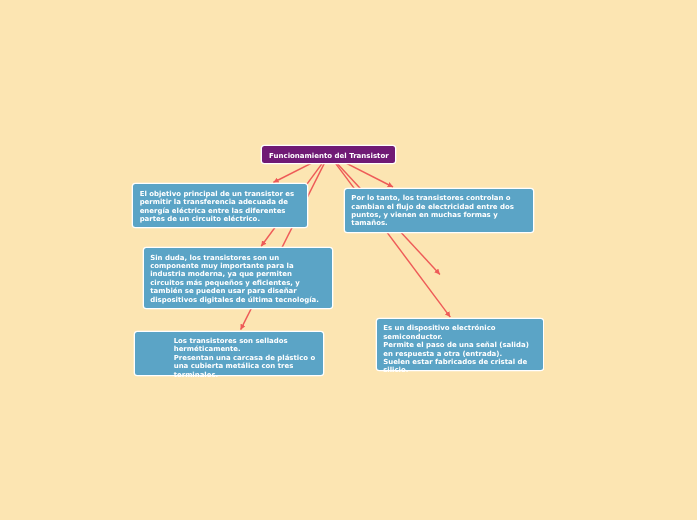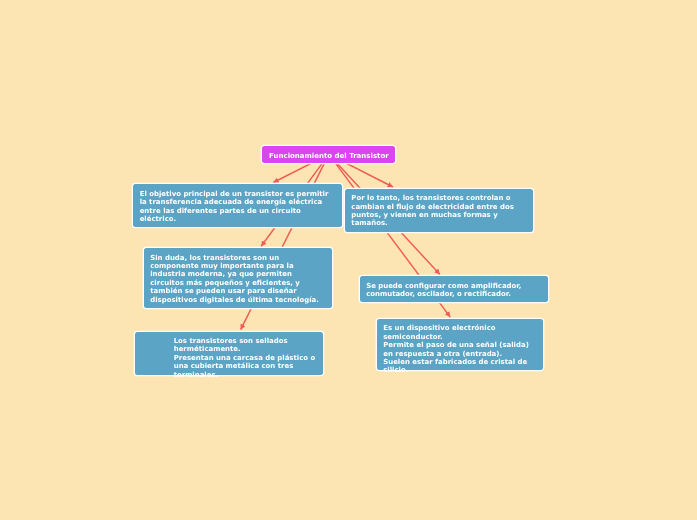--- a/index.html
+++ b/index.html
@@ -26,24 +26,23 @@
         </marker>
       </defs>
       <line x1="328.85" y1="154.4" x2="273.28" y2="182.50" stroke="#ee5b58" stroke-width="1.45" marker-end="url(#arrow-head)"></line>
       <line x1="328.85" y1="154.4" x2="261.15" y2="246.30" stroke="#ee5b58" stroke-width="1.45" marker-end="url(#arrow-head)"></line>
       <line x1="328.85" y1="154.4" x2="393.03" y2="187.00" stroke="#ee5b58" stroke-width="1.45" marker-end="url(#arrow-head)"></line>
       <line x1="328.85" y1="154.4" x2="240.63" y2="329.70" stroke="#ee5b58" stroke-width="1.45" marker-end="url(#arrow-head)"></line>
       <line x1="328.85" y1="154.4" x2="439.91" y2="274.40" stroke="#ee5b58" stroke-width="1.45" marker-end="url(#arrow-head)"></line>
       <line x1="328.85" y1="154.4" x2="450.28" y2="317.10" stroke="#ee5b58" stroke-width="1.45" marker-end="url(#arrow-head)"></line>
     </svg>
 
-  <div class="node" style="left: 262.2px; top: 145.55px; width: 133.3px; height: 17.7px; background: #d946ef; color: rgb(255, 255, 255); box-shadow: rgb(255, 255, 255) 0px 0px 0px 1.3px; font-size: 7px; padding-left: 6.9px; padding-right: 16px; padding-top: 6.2px; white-space: pre;">Funcionamiento del Transistor</div>
-  <div class="node" style="left: 133px; top: 184.3px; width: 209px; height: 43px; background: rgb(91, 164, 198); color: rgb(255, 255, 255); box-shadow: rgb(255, 255, 255) 0px 0px 0px 1.3px;">El objetivo principal de un transistor es permitir la transferencia adecuada de energía eléctrica entre las diferentes partes de un circuito eléctrico.</div>
+  <div class="node" style="left: 262.2px; top: 145.55px; width: 133.3px; height: 17.7px; background: #701a75; color: rgb(255, 255, 255); box-shadow: rgb(255, 255, 255) 0px 0px 0px 1.3px; font-size: 7px; padding-left: 6.9px; padding-right: 16px; padding-top: 6.2px; white-space: pre;">Funcionamiento del Transistor</div>
+  <div class="node" style="left: 133px; top: 184.3px; width: 174px; height: 43px; background: rgb(91, 164, 198); color: rgb(255, 255, 255); box-shadow: rgb(255, 255, 255) 0px 0px 0px 1.3px;">El objetivo principal de un transistor es permitir la transferencia adecuada de energía eléctrica entre las diferentes partes de un circuito eléctrico.</div>
   <div class="node" style="left: 143.6px; top: 248.1px; width: 188.4px; height: 59.8px; background: rgb(91, 164, 198); color: rgb(255, 255, 255); box-shadow: rgb(255, 255, 255) 0px 0px 0px 1.3px;">Sin duda, los transistores son un componente muy importante para la industria moderna, ya que permiten circuitos más pequeños y eficientes, y también se pueden usar para diseñar dispositivos digitales de última tecnología.</div>
   <div class="node" style="left: 344.7px; top: 188.8px; width: 188.4px; height: 43px; background: rgb(91, 164, 198); color: rgb(255, 255, 255); box-shadow: rgb(255, 255, 255) 0px 0px 0px 1.3px;">Por lo tanto, los transistores controlan o cambian el flujo de electricidad entre dos puntos, y vienen en muchas formas y tamaños.</div>
   <div class="node" style="left: 134.7px; top: 331.5px; width: 188.4px; height: 43px; background: rgb(91, 164, 198); color: rgb(255, 255, 255); box-shadow: rgb(255, 255, 255) 0px 0px 0px 1.3px; padding-left: 39px;">Los transistores son sellados herméticamente.
 Presentan una carcasa de plástico o una cubierta metálica con tres terminales.</div>
-  <div class="node" style="left: 359.5px; top: 276.2px; width: 188.4px; height: 26.2px; background: rgb(91, 164, 198); color: rgb(255, 255, 255); box-shadow: rgb(255, 255, 255) 0px 0px 0px 1.3px;">Se puede configurar como amplificador, conmutador, oscilador, o rectificador.</div>
   <div class="node" style="left: 376.6px; top: 318.9px; width: 166px; height: 51.4px; background: rgb(91, 164, 198); color: rgb(255, 255, 255); box-shadow: rgb(255, 255, 255) 0px 0px 0px 1.3px;">Es un dispositivo electrónico semiconductor.
 Permite el paso de una señal (salida) en respuesta a otra (entrada).
 Suelen estar fabricados de cristal de silicio.</div>
 
 </div>
 
 </body></html>

